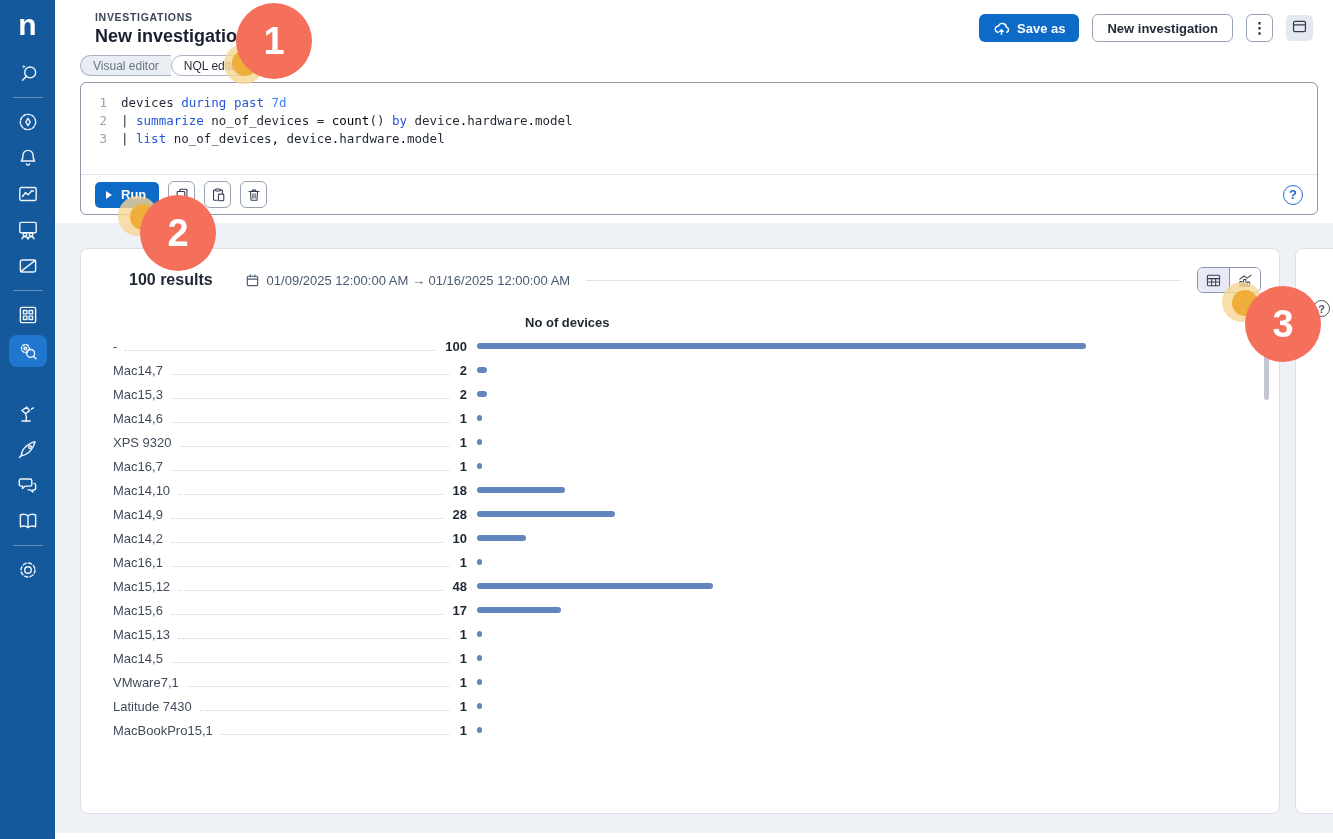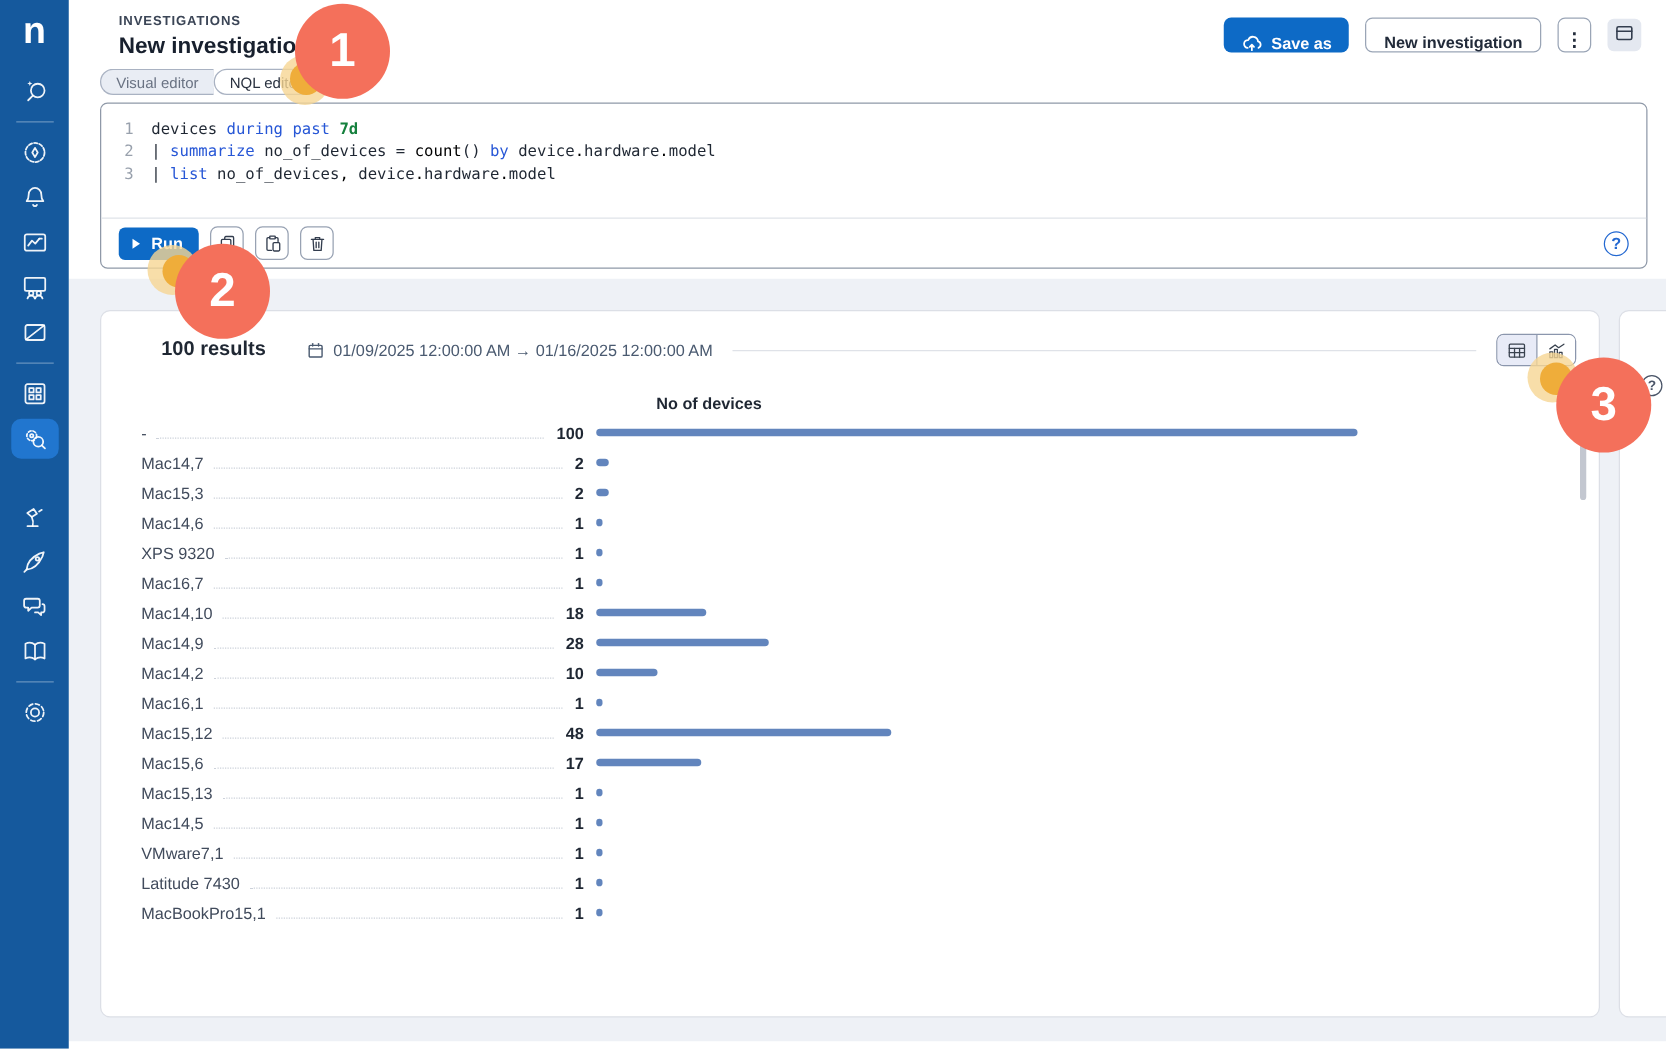--- a/index.html
+++ b/index.html
@@ -20,21 +20,21 @@
   .nav-div { width:30px; height:0; border-top:1px solid rgba(255,255,255,.35); margin:6px 0; }
   .nav-gap { height:26px; }
 
   
   .main { position:absolute; left:55px; top:0; width:1278px; height:839px; }
   .topbar { display:flex; justify-content:space-between; padding:11px 20px 0 40px; }
   .breadcrumb { font-size:10.5px; font-weight:700; letter-spacing:.7px; color:#3c4657; }
   .page-title { font-size:18px; font-weight:700; color:#18202e; margin-top:3px; }
   .actions { display:flex; gap:13px; margin-top:3px; align-items:flex-start; }
   .btn { height:28px; border-radius:6px; font-size:13px; font-weight:700; cursor:pointer;
-    display:inline-flex; align-items:flex-end; gap:7px; border:1px solid transparent; }
+    display:inline-flex; align-items:center; gap:7px; border:1px solid transparent; }
   .btn-primary { background:#0d6ac6; color:#fff; padding:0 14px; border:none; }
   .btn-outline { background:#fff; color:#222b3a; border:1px solid #9aa5b6; padding:0 14px; }
   .btn-square { width:27px; justify-content:center; padding:0; background:#fff;
     border:1px solid #9aa5b6; color:#222b3a; font-size:15px; font-weight:700; }
   .btn-panel { width:27px; height:26px; justify-content:center; padding:0; border:none;
     background:#e4e8f0; border-radius:5px; margin-top:1px; }
   .btn svg, .btn-panel svg { stroke:#fff; fill:none; stroke-width:1.5; stroke-linecap:round; stroke-linejoin:round; }
   .btn-panel svg { stroke:#333d4e; }
 
   
@@ -45,21 +45,21 @@
   .tab-nql { background:#fff; color:#29313f; border-radius:11px; font-weight:400; }
 
   
   .editor-card { margin:6px 15px 0 25px; width:1238px; border:1px solid #8f99a8;
     border-radius:6px; background:#fff; }
   .code-area { padding:11px 16px 26px 12px; cursor:text; }
   .code-line { font-family:"DejaVu Sans Mono", monospace; font-size:12.5px; line-height:18px;
     white-space:pre; color:#1f2733; }
   .lineno { display:inline-block; width:14px; text-align:right; margin-right:14px; color:#99a1ad; }
   .tk-kw { color:#2757d6; }
-  .tk-num { color:#15803d;font-weight:bold; }
+  .tk-num { color:#3b82f6; }
   .tk-fn { color:#000000; }
   .run-row { border-top:1px solid #dfe3e9; padding:6px 14px; display:flex; align-items:center; gap:9px; }
   .btn-run { background:#0d6ac6; color:#fff; border:none; border-radius:5px; height:26px;
     padding:0 13px 0 10px; font-size:13px; font-weight:700; display:inline-flex; align-items:center;
     gap:8px; cursor:pointer; }
   .icon-btn { width:27px; height:27px; border:1px solid #98a2b3; border-radius:6px; background:#fff;
     display:inline-flex; align-items:center; justify-content:center; cursor:pointer; }
   .icon-btn svg { stroke:#333d4e; fill:none; stroke-width:1.2; stroke-linecap:round; stroke-linejoin:round; }
   .help-q { margin-left:auto; width:20px; height:20px; border:1.5px solid #2368d1; border-radius:50%;
     color:#2368d1; font-size:13px; font-weight:700; display:flex; align-items:center;

